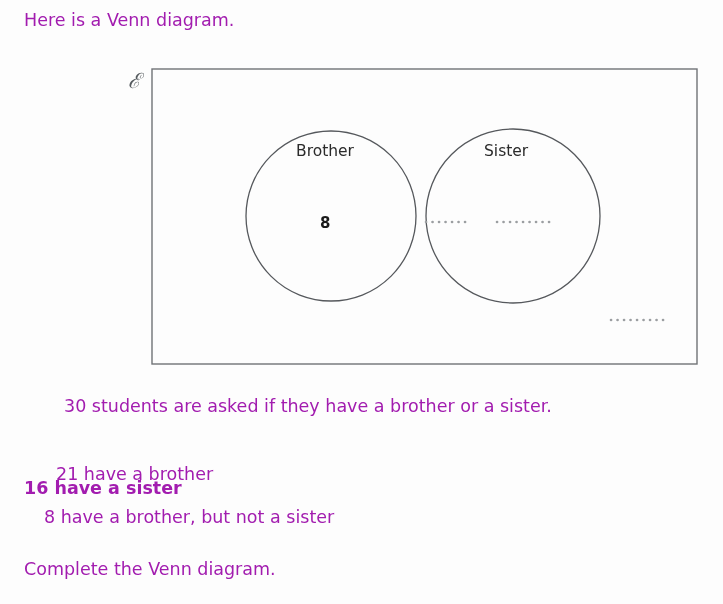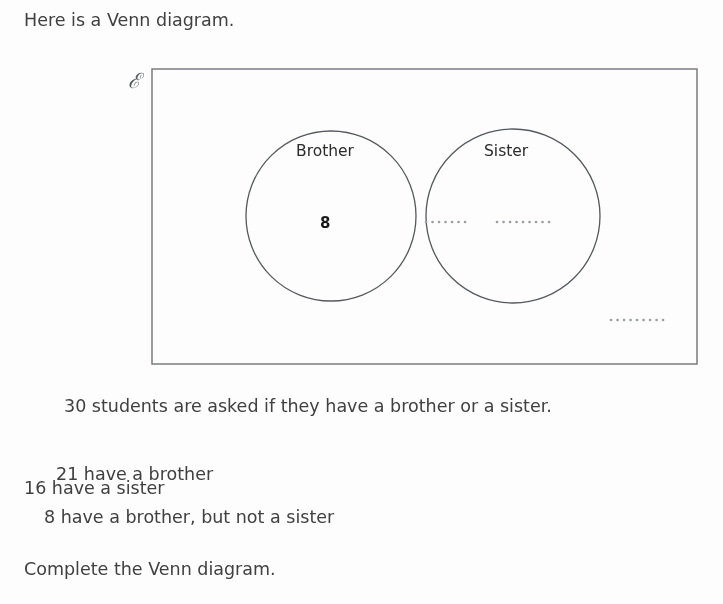--- a/index.html
+++ b/index.html
@@ -11,31 +11,31 @@
     width: 723px;
     height: 604px;
     position: relative;
     overflow: hidden;
     font-family: "DejaVu Sans", "Liberation Sans", sans-serif;
     background: #fdfdfd;
   }
 
   .q-text {
     position: absolute;
-    color: #404040;
+    color: #a21caf;
     font-size: 17.5px;
     line-height: 1.0;
     white-space: nowrap;
     font-family: "DejaVu Sans", "Liberation Sans", sans-serif;
   }
 
   #intro-line   { left: 24px; top: 12px; }
   #context-line { left: 24px; top: 398px; margin-left: 40px; }
   #fact-line-1  { left: 24px; top: 466px; margin-left: 32px; }
-  #fact-line-2  { left: 24px; top: 480px; }
+  #fact-line-2  { left: 24px; top: 480px; font-weight: bold; }
   #fact-line-3  { left: 24px; top: 509px; margin-left: 20px; }
   #instruction-line { left: 24px; top: 561px; }
 
   
   #venn-figure {
     position: absolute;
     left: 0;
     top: 0;
     width: 723px;
     height: 390px;

